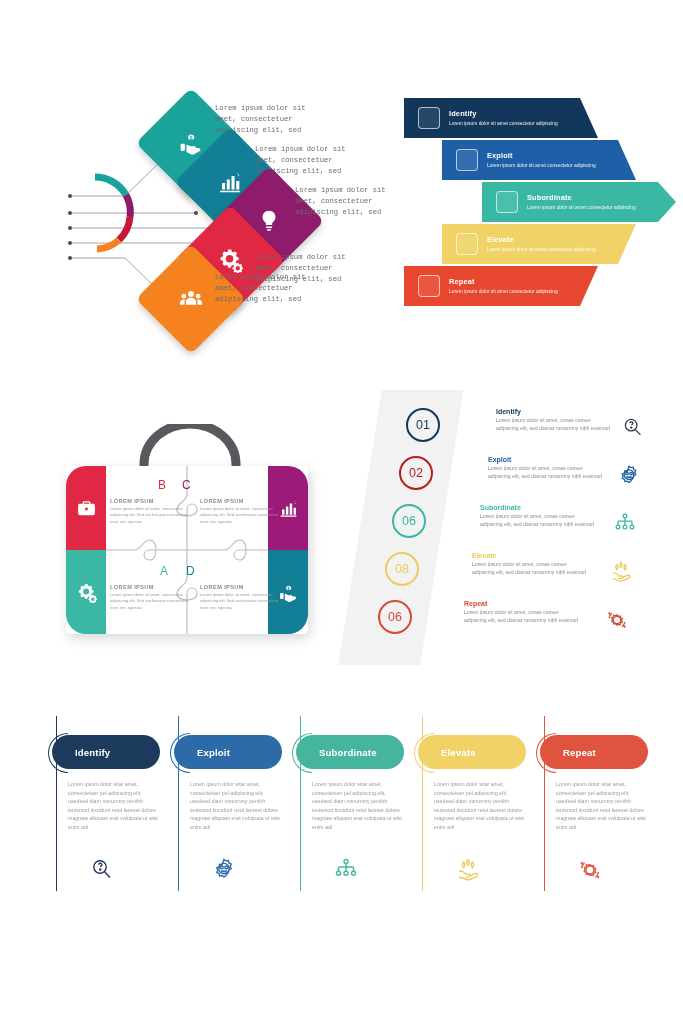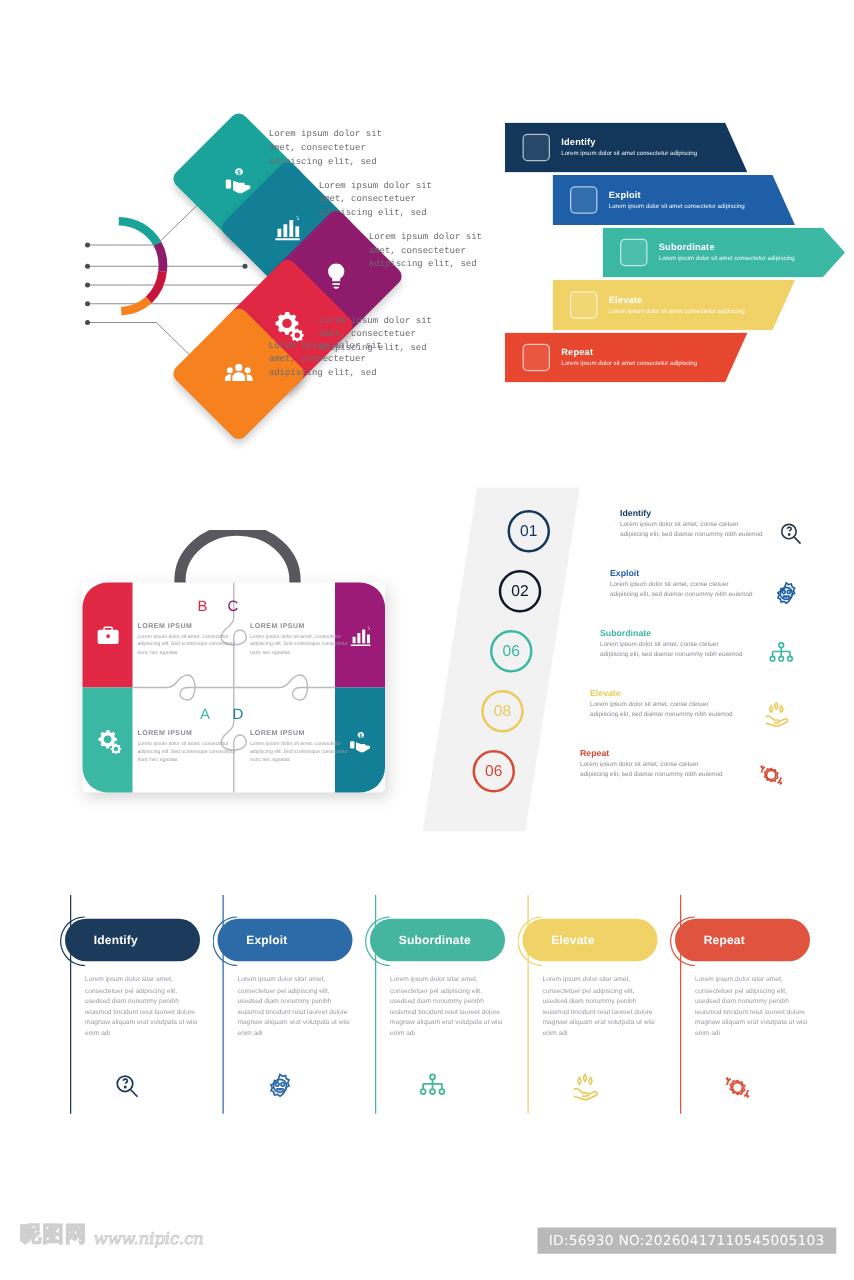--- a/index.html
+++ b/index.html
@@ -336,21 +336,21 @@
     </div>
     <div class="sicon" style="left:262px; top:25px;">
       <svg viewBox="0 0 28 28" stroke="#2b3a4a">
           <circle cx="12" cy="11" r="6.2"></circle>
           <path d="M16.6 15.8 22 21.4"></path>
           <path d="M10.6 8.6c.2-.8 1-1.4 1.9-1.3.9.1 1.5.8 1.4 1.6-.1.9-1.3 1-1.4 2"></path>
           <circle cx="12.2" cy="13.6" r=".55" fill="#2b3a4a"></circle>
         </svg>
     </div>
 
-    <div class="ring" style="left:41px; top:66px; color:#0f172a;">
+    <div class="ring" style="left:41px; top:66px; color:#b91c1c;">
       <span>02</span>
     </div>
     <div class="stxt" style="left:130px; top:66px;">
       <h4 style="color:#1E5FA8;">Exploit</h4>
       <p>Lorem ipsum dolor sit amet, conse ctetuer adipiscing elit, sed diamar nonummy nibh euismod</p>
     </div>
     <div class="sicon" style="left:258px; top:73px;">
       <svg viewBox="0 0 28 28" stroke="#1E5FA8">
           <path d="M14 3.5 16 5l2.4-.5.6 2.4 2.2 1.1-1 2.3 1 2.3-2.2 1.1-.6 2.4L16 19.5 14 21l-2-1.5-2.4.5-.6-2.4L6.8 16.5l1-2.3-1-2.3L9 10.8l.6-2.4L12 9z"></path>
           <circle cx="14" cy="12.6" r="5.2"></circle>
@@ -498,20 +498,15 @@
             <circle cx="14" cy="14" r="4"></circle>
             <path d="M14 8.5 15.4 10l2-.4.5 2 1.8.9-.8 1.9.8 1.9-1.8.9-.5 2-2-.4L14 19.5 12.6 18l-2 .4-.5-2-1.8-.9.8-1.9-.8-1.9 1.8-.9.5-2 2 .4z"></path>
             <path d="M5.5 12a8.8 8.8 0 0 1 3-5.2M6.6 6l-1.2 1 1.4 1.2"></path>
             <path d="M22.5 16a8.8 8.8 0 0 1-3 5.2M21.4 22l1.2-1-1.4-1.2"></path>
           </svg>
       </div>
     </div>
   </div>
 
   <div id="footer">
-    <div class="wm">
-      <span class="wm-cn">昵图网</span>
-      <span class="wm-url">www.nipic.cn</span>
-    </div>
-    <div class="idbox">ID:56930 NO:20260417110545005103</div>
   </div>
 
 </div>
 
 </body></html>

